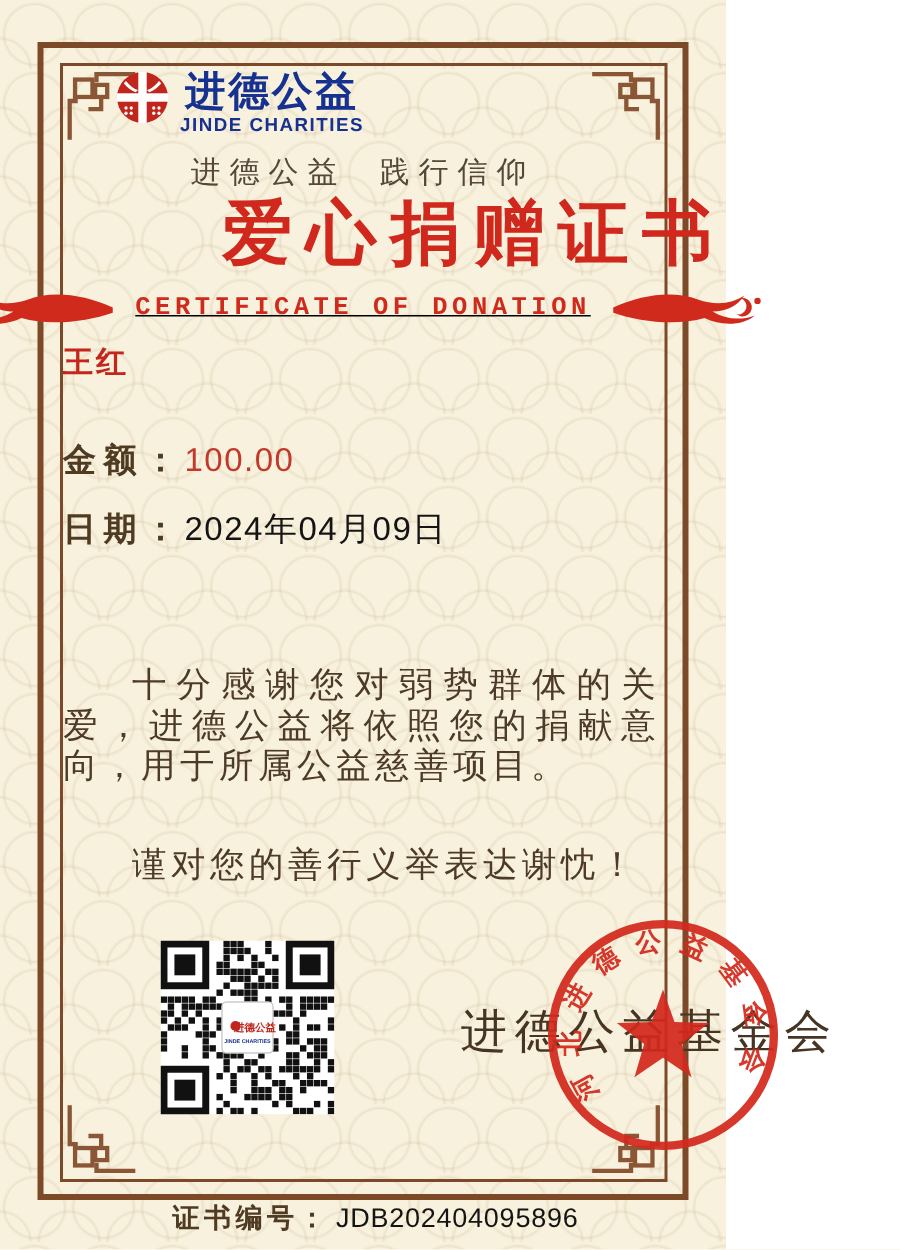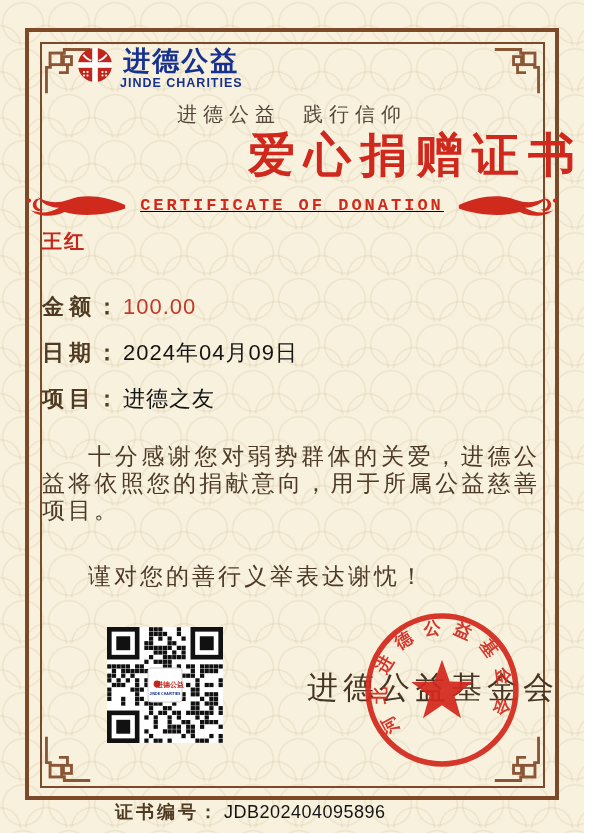--- a/index.html
+++ b/index.html
@@ -1,21 +1,21 @@
 <!DOCTYPE html>
 <html><head>
 <meta charset="utf-8">
 <style>
   html,body{margin:0;padding:0;}
   body{
     width:600px;height:833px;overflow:hidden;
     font-family:"Liberation Sans","DejaVu Sans",sans-serif;
   }
   .page{
-    position:relative;width:584px;height:833px;
+    position:relative;width:484px;height:833px;
     background-color:#f8f1dd;
     background-image:
       radial-gradient(circle at 23px 23px, rgba(0,0,0,0) 19px, rgba(196,176,136,.22) 20px, rgba(0,0,0,0) 22px),
       radial-gradient(circle at 0px 46px, rgba(0,0,0,0) 19px, rgba(196,176,136,.22) 20px, rgba(0,0,0,0) 22px),
       radial-gradient(circle at 46px 46px, rgba(0,0,0,0) 19px, rgba(196,176,136,.22) 20px, rgba(0,0,0,0) 22px);
     background-size:46px 46px;
   }
   .outer-border{
     position:absolute;left:25px;right:25px;top:28px;bottom:33px;
     border:4px solid #7c4a28;
@@ -197,24 +197,20 @@
 
   <div class="donor">王红</div>
 
   <div class="row row-amount">
     <span class="label">金额：</span>
     <span class="value red">100.00</span>
   </div>
   <div class="row row-date">
     <span class="label">日期：</span>
     <span class="value dark">2024年04月09日</span>
-  </div>
-  <div class="row row-project">
-    <span class="label">项目：</span>
-    <span class="value dark">进德之友</span>
   </div>
 
   <p class="body-par">十分感谢您对弱势群体的关爱，进德公益将依照您的捐献意向，用于所属公益慈善项目。</p>
   <p class="body-thanks">谨对您的善行义举表达谢忱！</p>
 
   <svg class="qr" width="116" height="116" viewBox="0 0 116 116">
     <rect x="0" y="0" width="116" height="116" fill="#ffffff"></rect>
     <g id="qr-modules" fill="#111111">
         <rect x="41.96" y="0.2" width="4.239999999999999" height="4.239999999999999"></rect>
         <rect x="46.6" y="0.2" width="4.239999999999999" height="4.239999999999999"></rect>

